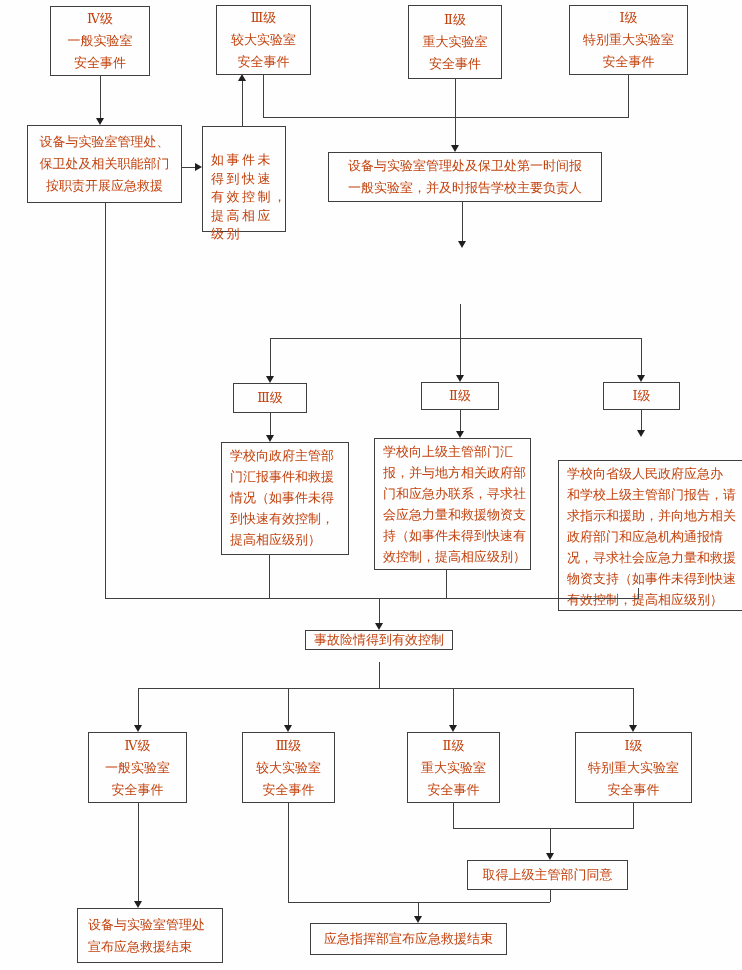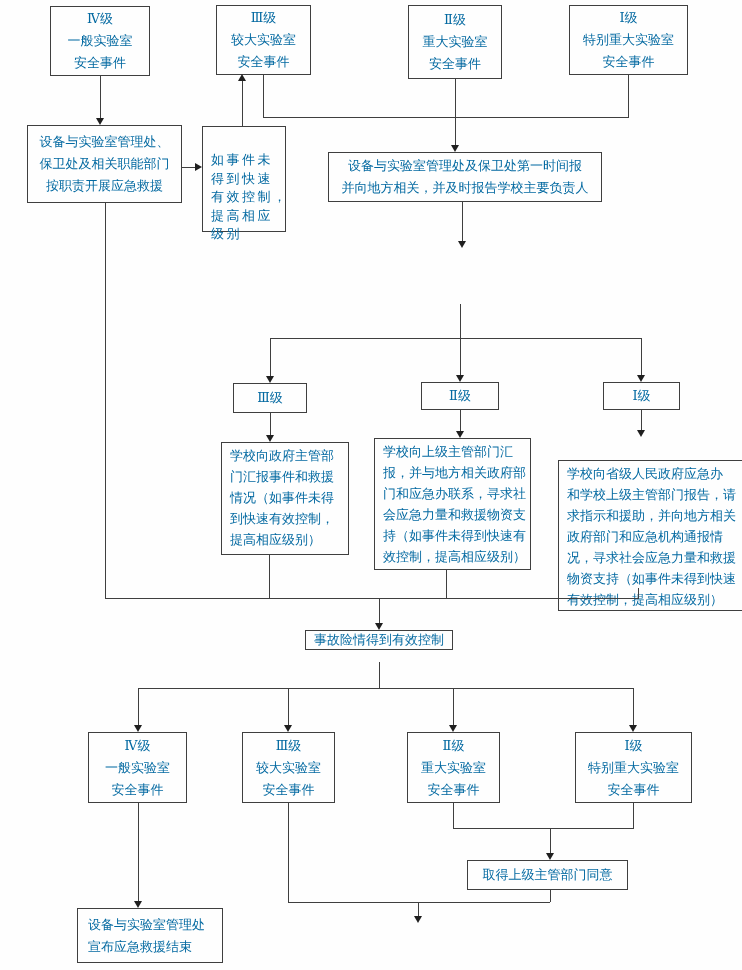--- a/index.html
+++ b/index.html
@@ -6,21 +6,21 @@
   #canvas{
     position:relative;width:742px;height:970px;background:#fefefe;
     font-family:"DejaVu Serif","Liberation Serif",serif;
     color:#1c1c1c;overflow:hidden;
   }
   .box{
     position:absolute;box-sizing:border-box;background:#fefefe;
     border:1px solid #3f3f3f;
     display:flex;align-items:center;justify-content:center;
     text-align:center;white-space:pre;
-    font-size:13px;line-height:22px;color:#0369a1;
+    font-size:13px;line-height:22px;color:#c2410c;
   }
   .box.esc{
     align-items:flex-start;justify-content:flex-start;text-align:left;
     padding:24px 8px;letter-spacing:2.5px;line-height:18.5px;
   }
   .box.body{
     align-items:flex-start;justify-content:flex-start;text-align:left;
     padding:2px 8px 0;line-height:21px;margin-left:16px;
   }
   .box.left-text{
@@ -54,21 +54,21 @@
 
   <div class="box" style="left:27px;top:125px;width:155px;height:78px">设备与实验室管理处、
 保卫处及相关职能部门
 按职责开展应急救援</div>
   <div class="box esc" style="left:202px;top:126px;width:84px;height:106px">如事件未
 得到快速
 有效控制，
 提高相应
 级别</div>
   <div class="box" style="left:328px;top:152px;width:274px;height:50px">设备与实验室管理处及保卫处第一时间报
-并向地方相关，并及时报告学校主要负责人</div>
+一般实验室，并及时报告学校主要负责人</div>
 
   <div class="box" style="left:233px;top:383px;width:74px;height:30px">Ⅲ级</div>
   <div class="box" style="left:421px;top:382px;width:78px;height:28px">Ⅱ级</div>
   <div class="box" style="left:603px;top:382px;width:77px;height:28px">Ⅰ级</div>
 
   <div class="box body" style="left:205px;top:442px;width:128px;height:113px">学校向政府主管部
 门汇报事件和救援
 情况（如事件未得
 到快速有效控制，
 提高相应级别）</div>
@@ -97,20 +97,21 @@
   <div class="box" style="left:407px;top:732px;width:93px;height:71px">Ⅱ级
 重大实验室
 安全事件</div>
   <div class="box" style="left:575px;top:732px;width:117px;height:71px">Ⅰ级
 特别重大实验室
 安全事件</div>
 
   <div class="box" style="left:467px;top:860px;width:161px;height:30px">取得上级主管部门同意</div>
   <div class="box left-text" style="left:77px;top:908px;width:146px;height:55px">设备与实验室管理处
 宣布应急救援结束</div>
+  <div class="box" style="left:310px;top:923px;width:197px;height:32px">应急指挥部宣布应急救援结束</div>
 
   <i class="vl" style="left:100px;top:76px;height:42px"></i>
   <i class="ad" style="left:96px;top:118px"></i>
 
   <i class="vl" style="left:263px;top:74px;height:43px"></i>
   <i class="vl" style="left:628px;top:74px;height:43px"></i>
   <i class="hl" style="left:263px;top:117px;width:366px"></i>
   <i class="vl" style="left:455px;top:79px;height:66px"></i>
   <i class="ad" style="left:451px;top:145px"></i>
 

